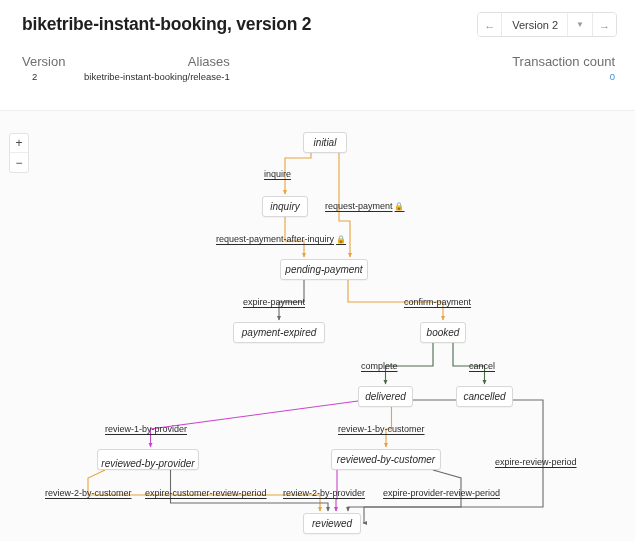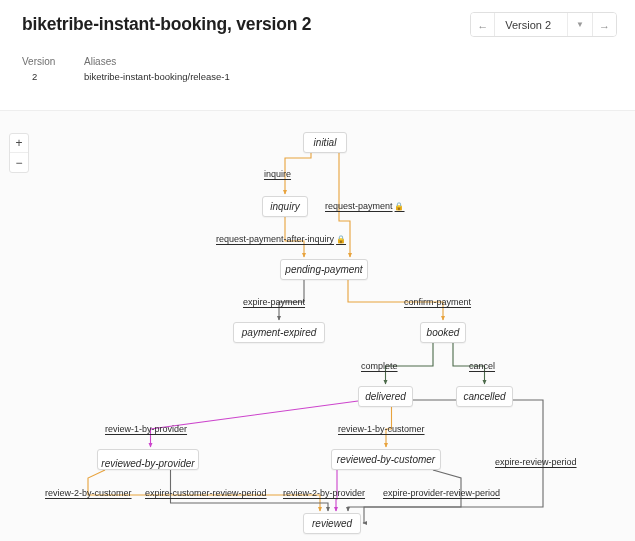--- a/index.html
+++ b/index.html
@@ -41,21 +41,21 @@
     width: 24px;
     display: flex; align-items: center; justify-content: center;
     background: #ffffff;
     color: #8a8a8a;
     font-size: 11px;
     cursor: pointer;
   }
   .vn-btn.left { border-right: 1px solid #e9e9e9; }
   .vn-btn.right { border-left: 1px solid #e9e9e9; }
   .vn-select {
-    display: flex; align-items: center; gap: 16px;
+    display: flex; align-items: center; gap: 9px;
     padding: 0 8px 0 10px;
     font-size: 11px;
     color: #3a3a3a;
     cursor: pointer;
     white-space: nowrap;
   }
   .vn-select .caret {
     border-left: 1px solid #ececec;
     padding-left: 8px;
     height: 100%;
@@ -66,23 +66,24 @@
 
   
   .meta {
     position: relative;
     padding: 8px 20px 0 22px;
     height: 46px;
   }
   .meta-cols { display: flex; }
   .meta-col { margin-right: 34px; }
   .meta-label {
-    font-size: 10px;
+    font-size: 13px;
     color: #6f6f6f;
     line-height: 15px;
+    text-align: right;
   }
   .meta-value {
     font-size: 9.5px;
     color: #2f2f2f;
     line-height: 16px;
   }
   .meta-col.version { width: 28px; }
   .meta-col.version .meta-value { padding-left: 10px; }
   .meta-right {
     position: absolute;
@@ -179,20 +180,24 @@
   <div class="meta">
     <div class="meta-cols">
       <div class="meta-col version">
         <div class="meta-label">Version</div>
         <div class="meta-value">2</div>
       </div>
       <div class="meta-col">
         <div class="meta-label">Aliases</div>
         <div class="meta-value">biketribe-instant-booking/release-1</div>
       </div>
+    </div>
+    <div class="meta-right">
+      <div class="meta-label">Transaction count</div>
+      <div class="count">0</div>
     </div>
   </div>
 
   <div class="canvas">
 
     <div class="zoom-ctl">
       <div class="zoom-btn plus">+</div>
       <div class="zoom-btn minus">−</div>
     </div>
 

